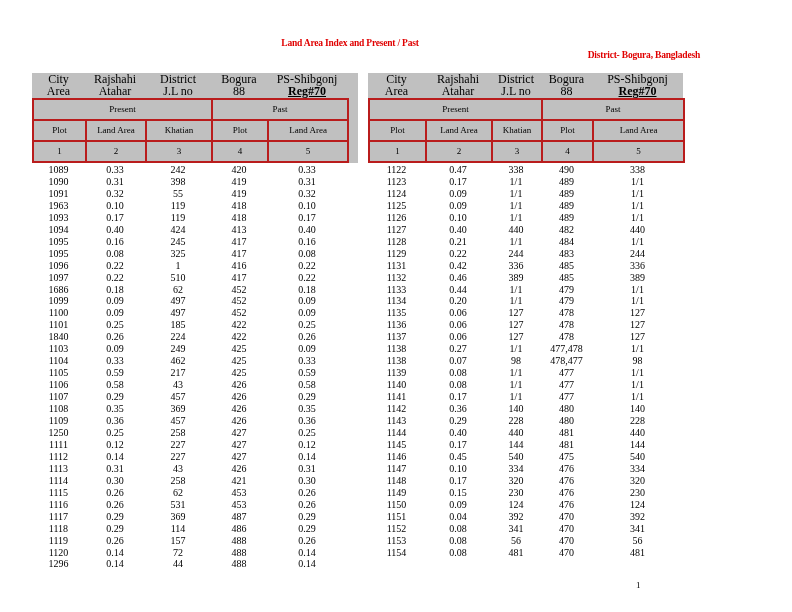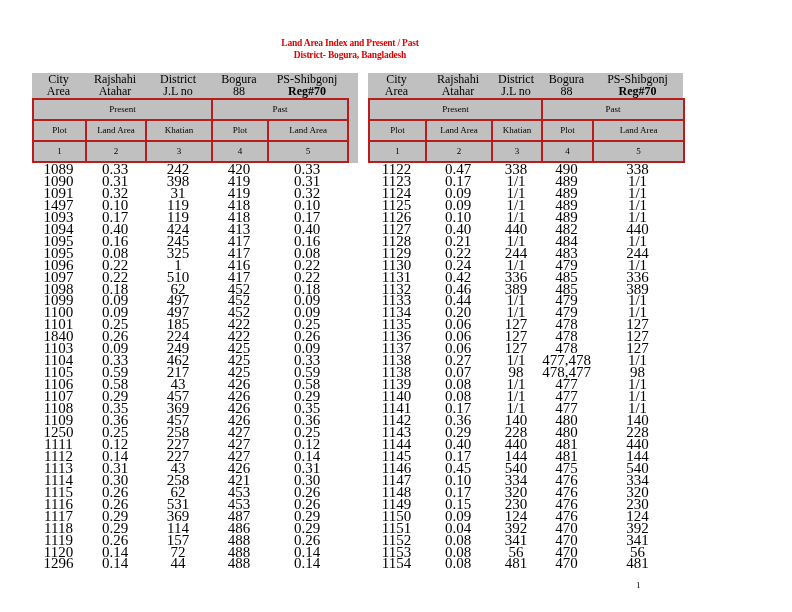--- a/index.html
+++ b/index.html
@@ -1,40 +1,40 @@
 <!DOCTYPE html>
 <html><head>
 <meta charset="utf-8">
 <style>
   html, body { margin:0; padding:0; background:#ffffff; }
   body { width:792px; height:612px; position:relative; overflow:hidden;
          font-family:"Liberation Serif", "DejaVu Serif", serif; color:#000; }
   .title { position:absolute; left:0; width:700px; text-align:center;
            color:#e00000; font-weight:bold; font-size:9.5px; letter-spacing:-0.2px; }
   .title.t1 { top:38px; }
-  .title.t2 { top:50px; }
+  .title.t2 { top:50px;text-align:right; }
 
   .block { position:absolute; top:73px; }
   .block.left { left:32px; width:326px; }
   .block.right { left:368px; width:315px; }
 
   .gray { background:#c0c0c0; }
   .info { position:relative; height:25px; }
   .info .cell { position:absolute; text-align:center; font-size:12px; line-height:12px; }
   .info .l2 { top:12px; }
-  .small-bold { font-size:7.5px; font-weight:bold; }
+  .small-bold { font-size:7.5px; font-weight:bold;text-decoration:underline; }
 
   table.grid { border-collapse:collapse; table-layout:fixed; font-size:9px; }
   table.grid td { border:2px solid #b91c1c; text-align:center; padding:4px; height:11px; line-height:11px; }
   .hdrwrap { position:relative; }
   .left .hdrwrap { width:326px; }
   .left table.grid { width:315px; }
   .right table.grid { width:315px; }
 
-  table.data { border-collapse:collapse; table-layout:fixed; font-size:15px; width:315px; margin-top:1px; }
+  table.data { border-collapse:collapse; table-layout:fixed; font-size:10px; width:315px; margin-top:1px; }
   table.data td { text-align:center; padding:0; height:11.95px; line-height:11.95px; }
 
   .pageno { position:absolute; left:636px; top:580px; font-size:9px; }
 </style>
 </head>
 <body>
 
 <div class="title t1">Land Area Index and Present / Past</div>
 <div class="title t2">District- Bogura, Bangladesh</div>
 
@@ -101,26 +101,26 @@
         <tr>
           <td>1090</td>
           <td>0.31</td>
           <td>398</td>
           <td>419</td>
           <td>0.31</td>
         </tr>
         <tr>
           <td>1091</td>
           <td>0.32</td>
-          <td>31</td>
+          <td>55</td>
           <td>419</td>
           <td>0.32</td>
         </tr>
         <tr>
-          <td>1497</td>
+          <td>1963</td>
           <td>0.10</td>
           <td>119</td>
           <td>418</td>
           <td>0.10</td>
         </tr>
         <tr>
           <td>1093</td>
           <td>0.17</td>
           <td>119</td>
           <td>418</td>
@@ -155,21 +155,21 @@
           <td>0.22</td>
         </tr>
         <tr>
           <td>1097</td>
           <td>0.22</td>
           <td>510</td>
           <td>417</td>
           <td>0.22</td>
         </tr>
         <tr>
-          <td>1098</td>
+          <td>1686</td>
           <td>0.18</td>
           <td>62</td>
           <td>452</td>
           <td>0.18</td>
         </tr>
         <tr>
           <td>1099</td>
           <td>0.09</td>
           <td>497</td>
           <td>452</td>
@@ -436,27 +436,20 @@
           <td>1/1</td>
         </tr>
         <tr>
           <td>1129</td>
           <td>0.22</td>
           <td>244</td>
           <td>483</td>
           <td>244</td>
         </tr>
         <tr>
-          <td>1130</td>
-          <td>0.24</td>
-          <td>1/1</td>
-          <td>479</td>
-          <td>1/1</td>
-        </tr>
-        <tr>
           <td>1131</td>
           <td>0.42</td>
           <td>336</td>
           <td>485</td>
           <td>336</td>
         </tr>
         <tr>
           <td>1132</td>
           <td>0.46</td>
           <td>389</td>

